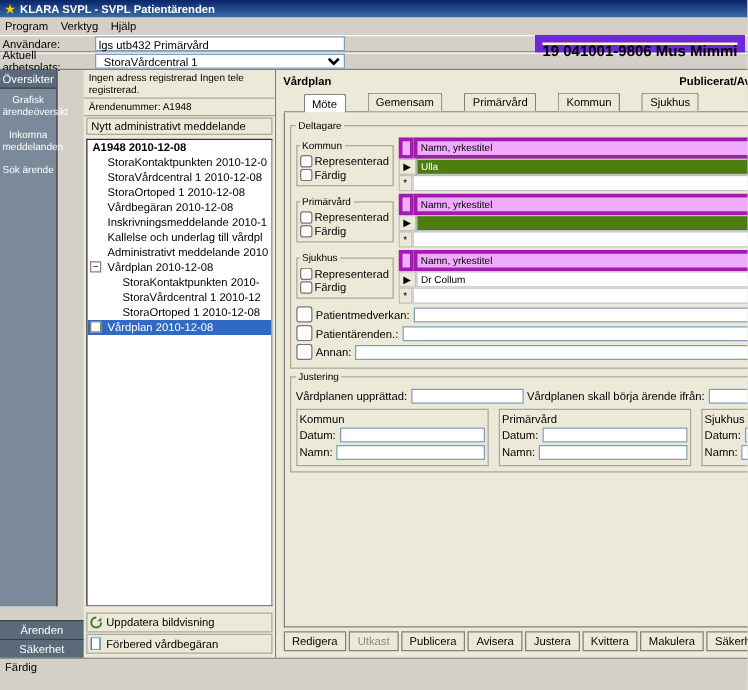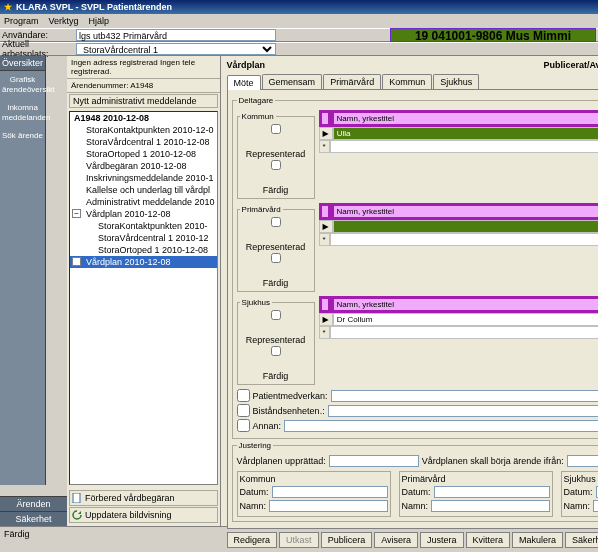--- a/index.html
+++ b/index.html
@@ -4,21 +4,21 @@
 <style>
 * { margin:0; padding:0; box-sizing:border-box; font-family:Tahoma,Arial,sans-serif; font-size:9px; }
 body { background:#d4d0c8; width:598px; height:552px; overflow:hidden; }
 .titlebar { background:linear-gradient(#0a246a,#3a6ea5); color:#fff; height:14px; display:flex; align-items:center; padding:0 4px; font-weight:bold; }
 .titlebar .star { margin-right:4px; color:#ffcc00; }
 .menubar { background:#d4d0c8; height:14px; display:flex; gap:10px; padding:0 4px; align-items:center; }
 .toprow { display:flex; height:14px; align-items:center; padding:0 2px; gap:4px; border-top:1px solid #fff; border-bottom:1px solid #808080;}
 .toprow .lbl { width:70px; }
 .toprow .val { flex:0 0 200px; background:#fff; border:1px solid #7f9db9; padding:0 2px; height:12px; line-height:12px;}
 .toprow select { width:200px; height:12px; font-size:9px; }
-.patientbox { margin-left:auto; background:#4d7c0f; border:1px solid #6d28d9; padding:0 24px; font-size:12px; font-weight:bold; height:14px; line-height:14px; }
+.patientbox { margin-left:auto; background:#fef9c3; border:6px solid #6d28d9; padding:0 0; font-size:12px; font-weight:bold; height:14px; line-height:14px; }
 .mainarea { display:flex; height:470px; }
 .leftnav { width:46px; background:#7a8a9a; display:flex; flex-direction:column; border-right:1px solid #404040;}
 .leftnav .navhdr { background:#5a6a7a; color:#fff; padding:2px; text-align:center; border-bottom:1px solid #404040;}
 .leftnav .navitem { color:#fff; padding:4px 2px; text-align:center; font-size:8px; line-height:10px;}
 .midpanel { width:176px; background:#ece9d8; display:flex; flex-direction:column; border-right:1px solid #808080;}
 .midpanel .info { padding:2px 4px; border-bottom:1px solid #aca899; font-size:8px;}
 .midpanel .btn { margin:1px 2px; background:#ece9d8; border:1px solid #aca899; padding:1px 3px; text-align:left; cursor:pointer;}
 .tree { flex:1; background:#fff; border:1px inset #808080; margin:2px; overflow:auto; font-size:8px;}
 .tree .tnode { padding:1px 2px 1px 14px; position:relative; white-space:nowrap;}
 .tree .tnode.l1 { padding-left:4px; font-weight:bold; }
@@ -27,29 +27,29 @@
 .tree .tnode.sel { background:#316ac5; color:#fff; }
 .tree .exp { position:absolute; left:2px; width:9px; height:9px; border:1px solid #808080; background:#fff; text-align:center; line-height:7px; font-size:8px;}
 .bottombtns { padding:2px; }
 .bottombtns .bbtn { display:flex; align-items:center; gap:3px; padding:2px; border:1px solid #aca899; margin:1px 0; background:#ece9d8; cursor:pointer;}
 .bottombtns .icon { width:10px; height:10px; }
 .rightpanel { flex:1; background:#ece9d8; display:flex; flex-direction:column; padding:2px;}
 .rphdr { display:flex; align-items:center; padding:2px 4px; }
 .rphdr .title { font-weight:bold; }
 .rphdr .status { margin-left:auto; font-weight:bold; margin-right:100px;}
 .tabs { display:flex; border-bottom:1px solid #808080; margin:2px 4px 0 4px;}
-.tab { padding:2px 6px; border:1px solid #808080; border-bottom:none; background:#ece9d8; margin-right:1px; cursor:pointer; border-radius:2px 2px 0 0;}
+.tab { padding:2px 6px; border:1px solid #808080; border-bottom:none; background:#ece9d8; margin-right:1px; cursor:pointer; border-radius:2px 2px 0 0;margin-left:16px;}
 .tab.active { background:#fff; position:relative; top:1px;}
 .tabbody { flex:1; background:#ece9d8; border:1px solid #808080; border-top:none; margin:0 4px; padding:4px;}
 fieldset { border:1px solid #aca899; margin:2px 0; padding:3px 4px 4px 4px;}
 legend { font-size:8px; padding:0 2px;}
 .partrow { display:flex; align-items:flex-start; gap:4px; margin:2px 0;}
 .partrow .pleft { width:78px; }
 .partrow .pleft .grp { border:1px solid #aca899; padding:2px;}
-.partrow .pleft .cbx { display:flex; align-items:center; gap:15px; margin:1px 0;flex-direction:column;}
+.partrow .pleft .cbx { display:flex; align-items:center; gap:2px; margin:1px 0;}
 .partrow .pright { flex:1; }
 .thdr { display:flex; background:#ece9d8;}
 .thdr .col { border:3px solid #a21caf; background:#f0abfc; padding:1px 3px; font-size:8px;}
 .thdr .col.n { flex:0 0 10px;} 
 .thdr .col.name { flex:1;} 
 .thdr .col.enh { flex:0 0 110px;}
 .drow { display:flex; }
 .drow .cell { border:1px solid #c0c0c0; padding:1px 3px; font-size:8px; background:#fff;}
 .drow .cell.n { flex:0 0 10px; background:#ece9d8; text-align:center;}
 .drow .cell.name { flex:1;}
@@ -122,30 +122,30 @@
       <div class="tnode l2">Administrativt meddelande 2010</div>
       <div class="tnode l2"><span class="exp">−</span><span>Vårdplan 2010-12-08</span></div>
       <div class="tnode l3">StoraKontaktpunkten 2010-</div>
       <div class="tnode l3">StoraVårdcentral 1 2010-12</div>
       <div class="tnode l3">StoraOrtoped 1 2010-12-08</div>
       <div class="tnode l2 sel"><span class="exp">+</span><span>Vårdplan 2010-12-08</span></div>
     </div>
     <div class="bottombtns">
       <div class="bbtn">
         <svg class="icon" viewBox="0 0 10 10">
-            <rect x="1" y="0" width="7" height="10" fill="#fff" stroke="#3a6ea5"></rect>
-          </svg>
-        <span>Förbered vårdbegäran</span>
-      </div>
-      <div class="bbtn">
-        <svg class="icon" viewBox="0 0 10 10">
             <path d="M5 1a4 4 0 1 0 4 4" fill="none" stroke="#2a7a2a" stroke-width="1.5"></path>
             <path d="M9 1v3h-3z" fill="#2a7a2a"></path>
           </svg>
         <span>Uppdatera bildvisning</span>
+      </div>
+      <div class="bbtn">
+        <svg class="icon" viewBox="0 0 10 10">
+            <rect x="1" y="0" width="7" height="10" fill="#fff" stroke="#3a6ea5"></rect>
+          </svg>
+        <span>Förbered vårdbegäran</span>
       </div>
     </div>
   </div>
 
   <div class="rightpanel">
     <div class="rphdr">
       <span class="title">Vårdplan</span>
       <span class="status">Publicerat/Aviserat</span>
     </div>
     <div class="tabs">
@@ -258,21 +258,21 @@
           </div>
         </div>
 
         <div class="inline">
             <input type="checkbox" style="">
             <span>Patientmedverkan:</span>
             <input type="text" style="flex: 1 1 0%;">
           </div>
         <div class="inline">
             <input type="checkbox" style="">
-            <span>Biståndsenheten.:</span>
+            <span>Patientärenden.:</span>
             <input type="text" style="flex: 1 1 0%;">
           </div>
         <div class="inline">
             <input type="checkbox" style="">
             <span>Annan:</span>
             <input type="text" style="flex: 1 1 0%;">
           </div>
       </fieldset>
 
       <fieldset>

